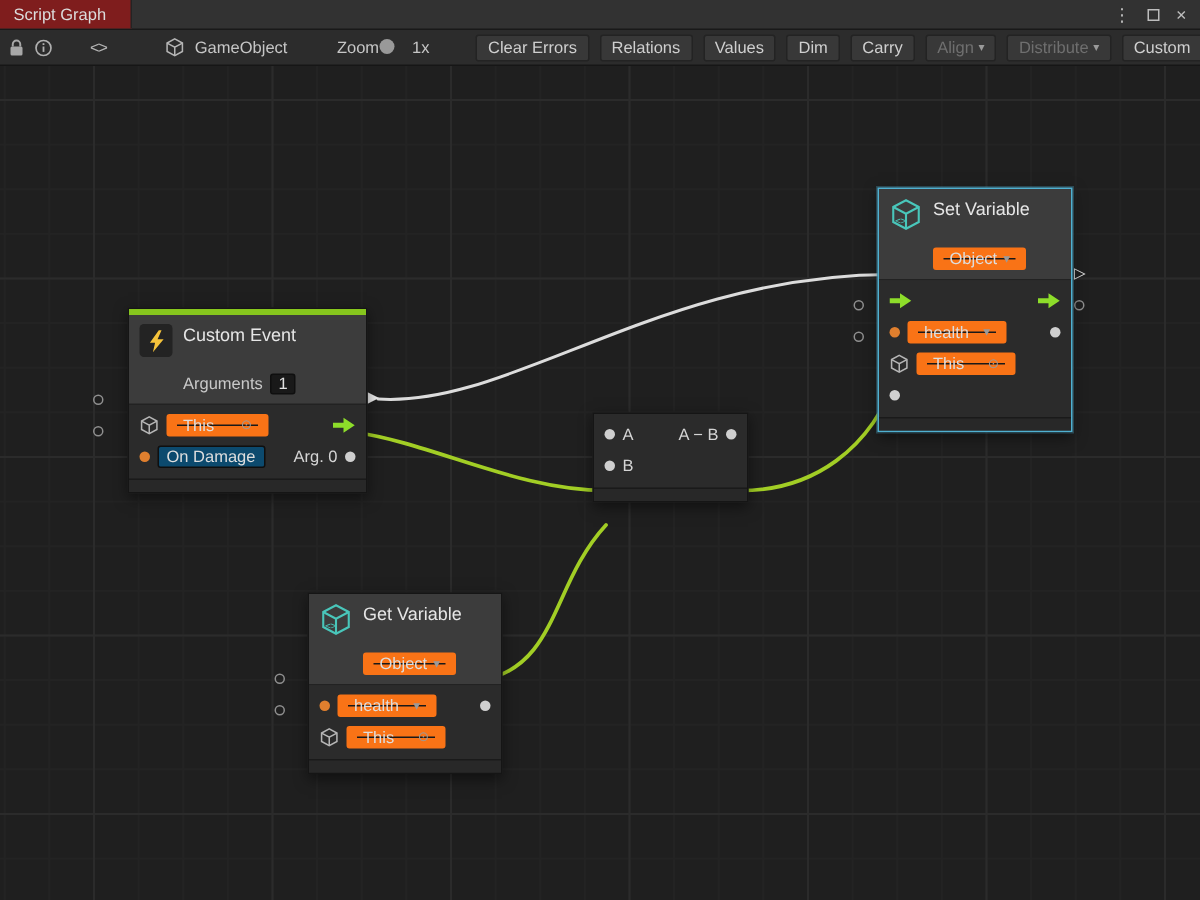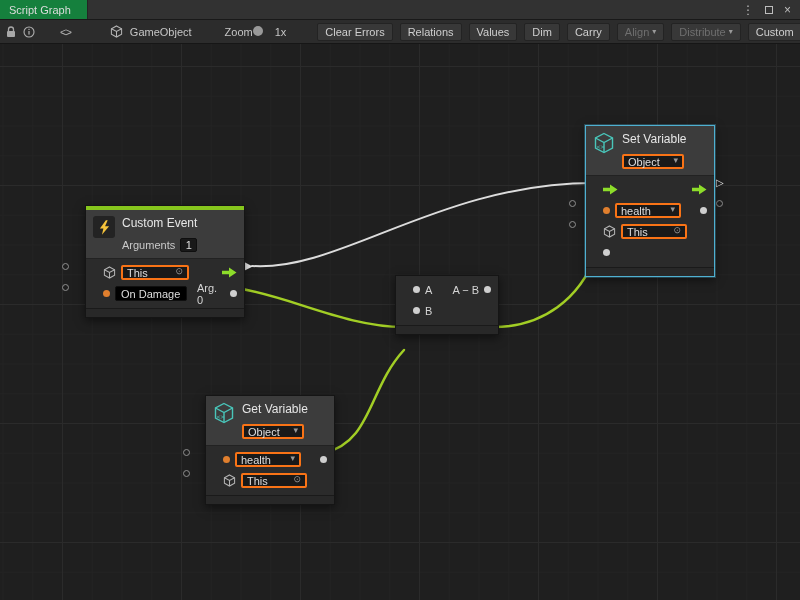--- a/index.html
+++ b/index.html
@@ -1,21 +1,21 @@
 <!DOCTYPE html>
 <html><head>
 <meta charset="utf-8">
 <style>
   *{margin:0;padding:0;box-sizing:border-box}
   html,body{width:800px;height:600px;overflow:hidden;background:#1f1f1f;
     font-family:"Liberation Sans",sans-serif;}
   
   .titlebar{position:absolute;top:0;left:0;right:0;height:20px;background:#323232;
     border-bottom:1px solid #191919;display:flex;align-items:flex-end}
-  .tab{height:20px;padding:0 16px 0 9px;background:#15803d;display:flex;align-items:center;
+  .tab{height:20px;padding:0 16px 0 9px;background:#7f1d1d;display:flex;align-items:center;
     font-size:11px;color:#dcdcdc;border-right:1px solid #242424;border-top:1px solid #555}
   .win-controls{margin-left:auto;display:flex;align-items:center;gap:11px;padding-right:9px;
     height:100%;color:#bdbdbd;font-size:12px}
   .win-btn{cursor:default;line-height:12px}
   .maxbox{width:8px;height:8px;border:1px solid #bdbdbd;display:inline-block}
   
   .toolbar{position:absolute;top:20px;left:0;right:0;height:24px;background:#2c2c2c;
     border-bottom:1px solid #161616;display:flex;align-items:center;font-size:11px;
     color:#c6c6c6;padding:0 6px;gap:7px;overflow:hidden;white-space:nowrap}
   .tb-icon{display:flex;align-items:center;color:#b5b5b5}
@@ -37,34 +37,34 @@
     background-size:119px 119px,119px 119px,29.75px 29.75px,29.75px 29.75px;
     background-position:62px 22px,62px 22px,62px 22px,62px 22px}
   .wires{position:absolute;top:0;left:0;pointer-events:none}
   
   .node{position:absolute;background:#2b2b2b;border:1px solid #151515;
     box-shadow:0 3px 9px rgba(0,0,0,.5);font-size:11px;color:#d4d4d4}
   .node.selected{border:1px solid #4fb0d1;box-shadow:0 0 0 1px rgba(79,176,209,.3),0 3px 9px rgba(0,0,0,.5)}
   .accent-green{height:4px;background:#86c61d}
   .node-header{background:#3c3c3c;display:flex;gap:7px;padding:6px 7px;align-items:flex-start;border-bottom:1px solid #222}
   .node-title{font-size:12px;color:#e6e6e6;line-height:15px}
-  .hdr-col{display:flex;flex-direction:column;gap:7px}
+  .hdr-col{display:flex;flex-direction:column;gap:18px}
   .args-line{display:flex;align-items:center;gap:5px;color:#c9c9c9}
   .num-field{background:#191919;border:1px solid #0f0f0f;border-radius:2px;min-width:17px;height:14px;
     display:inline-flex;align-items:center;justify-content:center;color:#e0e0e0}
-  .node-body{padding:3px 0 2px 10px}
+  .node-body{padding:3px 0 2px 0}
   .node-footer{height:9px;background:#282828;border-top:1px solid #1a1a1a;margin-top:2px}
   .row{display:flex;align-items:center;gap:5px;height:21px;padding:0 7px}
   .spacer{flex:1}
   .dot{width:7px;height:7px;border-radius:50%;background:#cfcfcf;flex:none}
   .dot.orange{background:#e07f2e}
-  .dd{display:flex;background:#191919;border:2px solid #f97316;border-radius:2px;
+  .dd{display:flex;align-items:center;background:#191919;border:7px solid #f97316;border-radius:2px;
     height:15px;padding:0 4px;gap:4px;color:#dedede;flex:none}
   .dd .tail{margin-left:auto;color:#9a9a9a;font-size:9px;line-height:9px}
-  .box-field{background:#000000;border:1px solid #0f0f0f;border-radius:2px;height:15px;
+  .box-field{background:#0c4a6e;border:1px solid #0f0f0f;border-radius:2px;height:15px;
     display:flex;align-items:center;padding:0 5px;flex:none;color:#dedede}
   .ce-icon{width:22px;height:22px;background:#232323;border-radius:3px;display:flex;
     align-items:center;justify-content:center;flex:none}
   .minus-icon{width:13px;height:3px;background:#e8e8e8;border-radius:1px;flex:none;margin-top:5px}
   .flow-arrow{display:flex;align-items:center;flex:none}
   
   .outer{position:absolute;width:7px;height:7px;border-radius:50%;border:1px solid #8f8f8f}
   .tri{position:absolute;font-size:10px;color:#ededed;line-height:10px}
 </style>
 </head>

